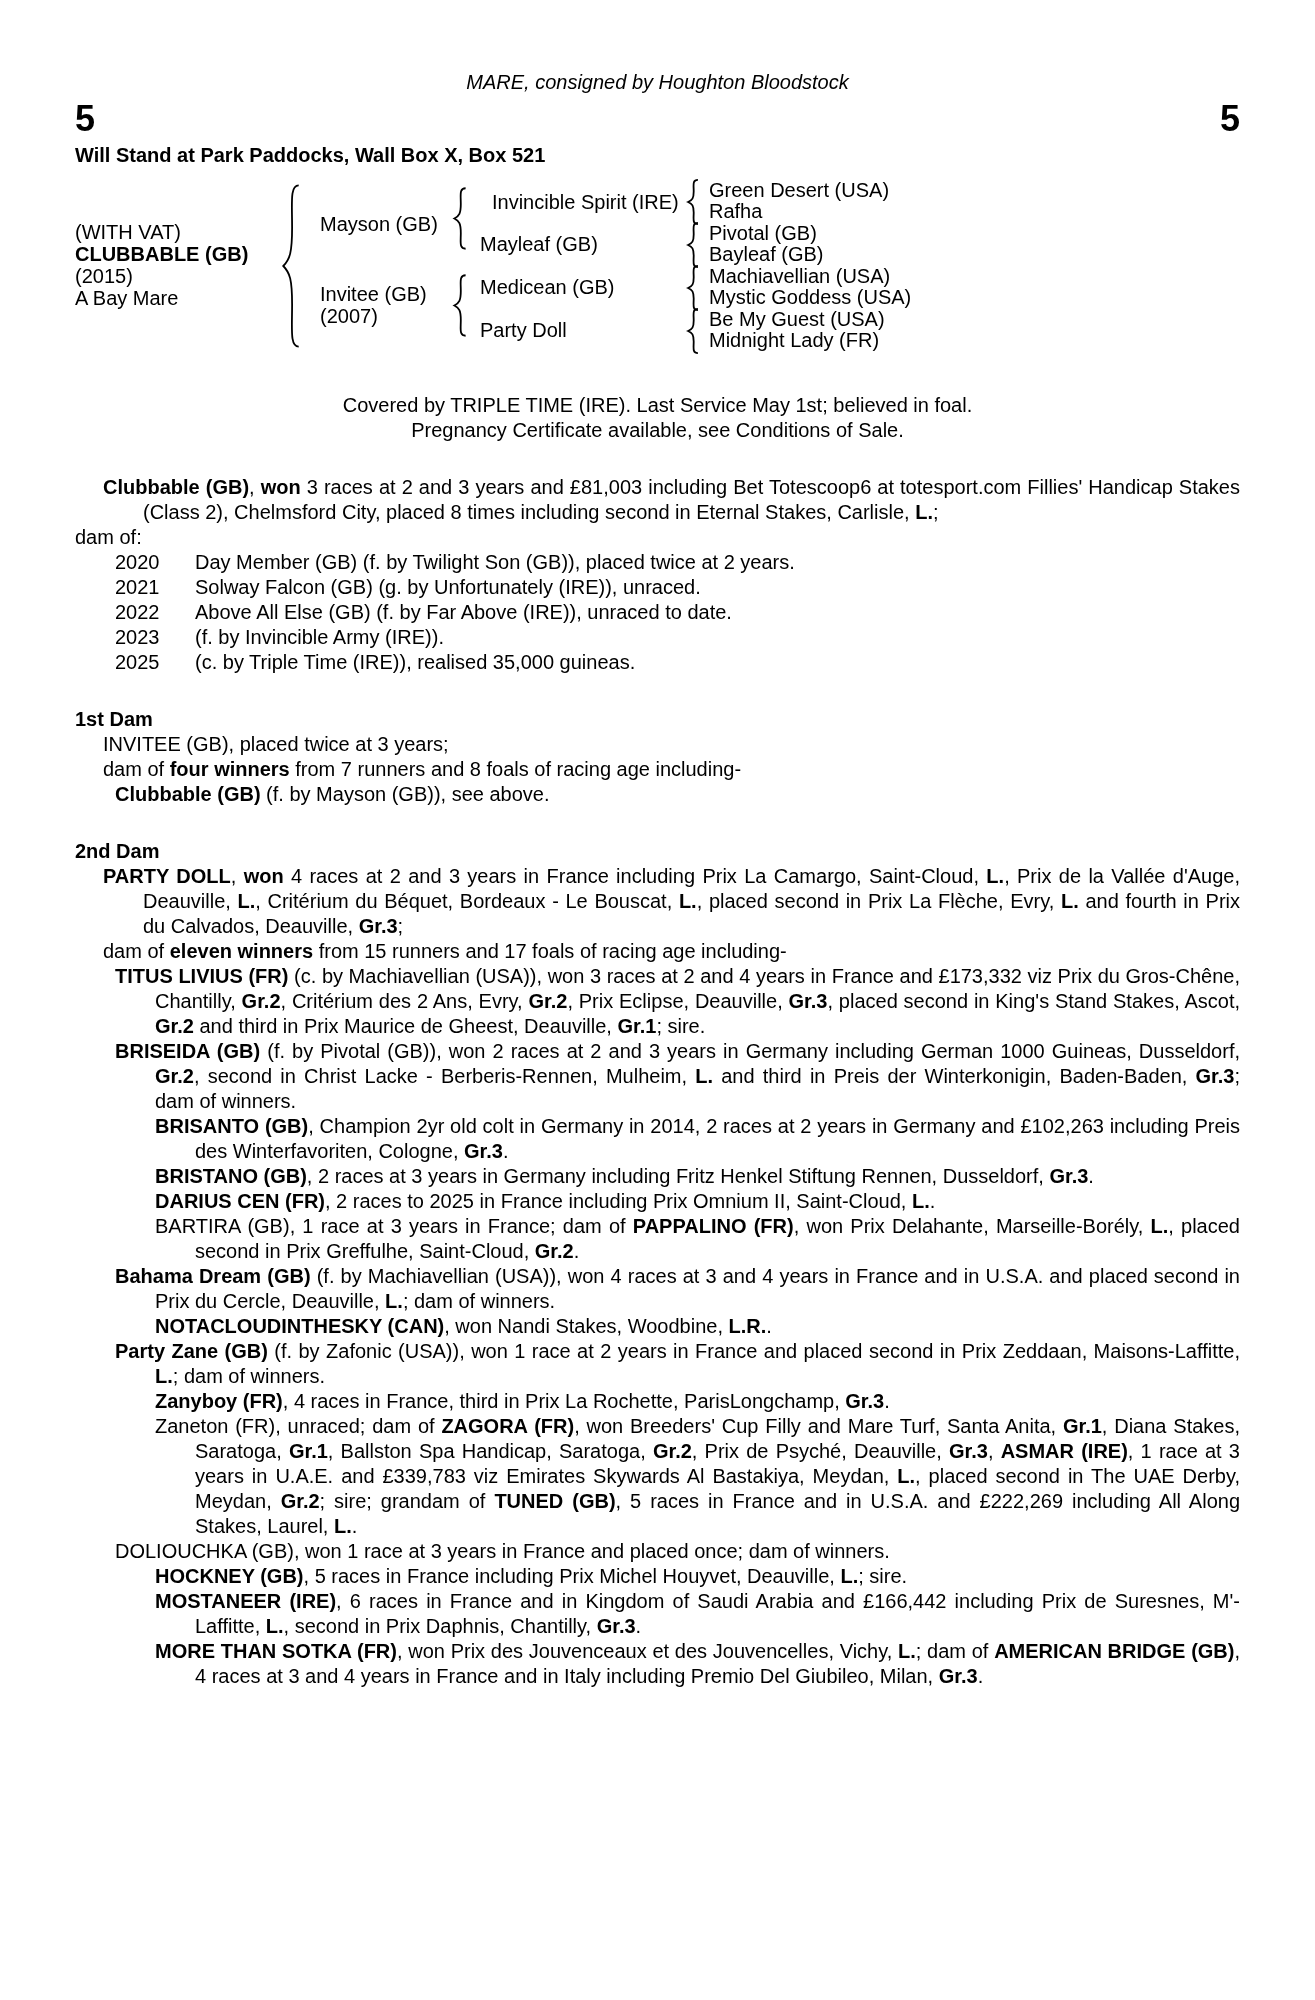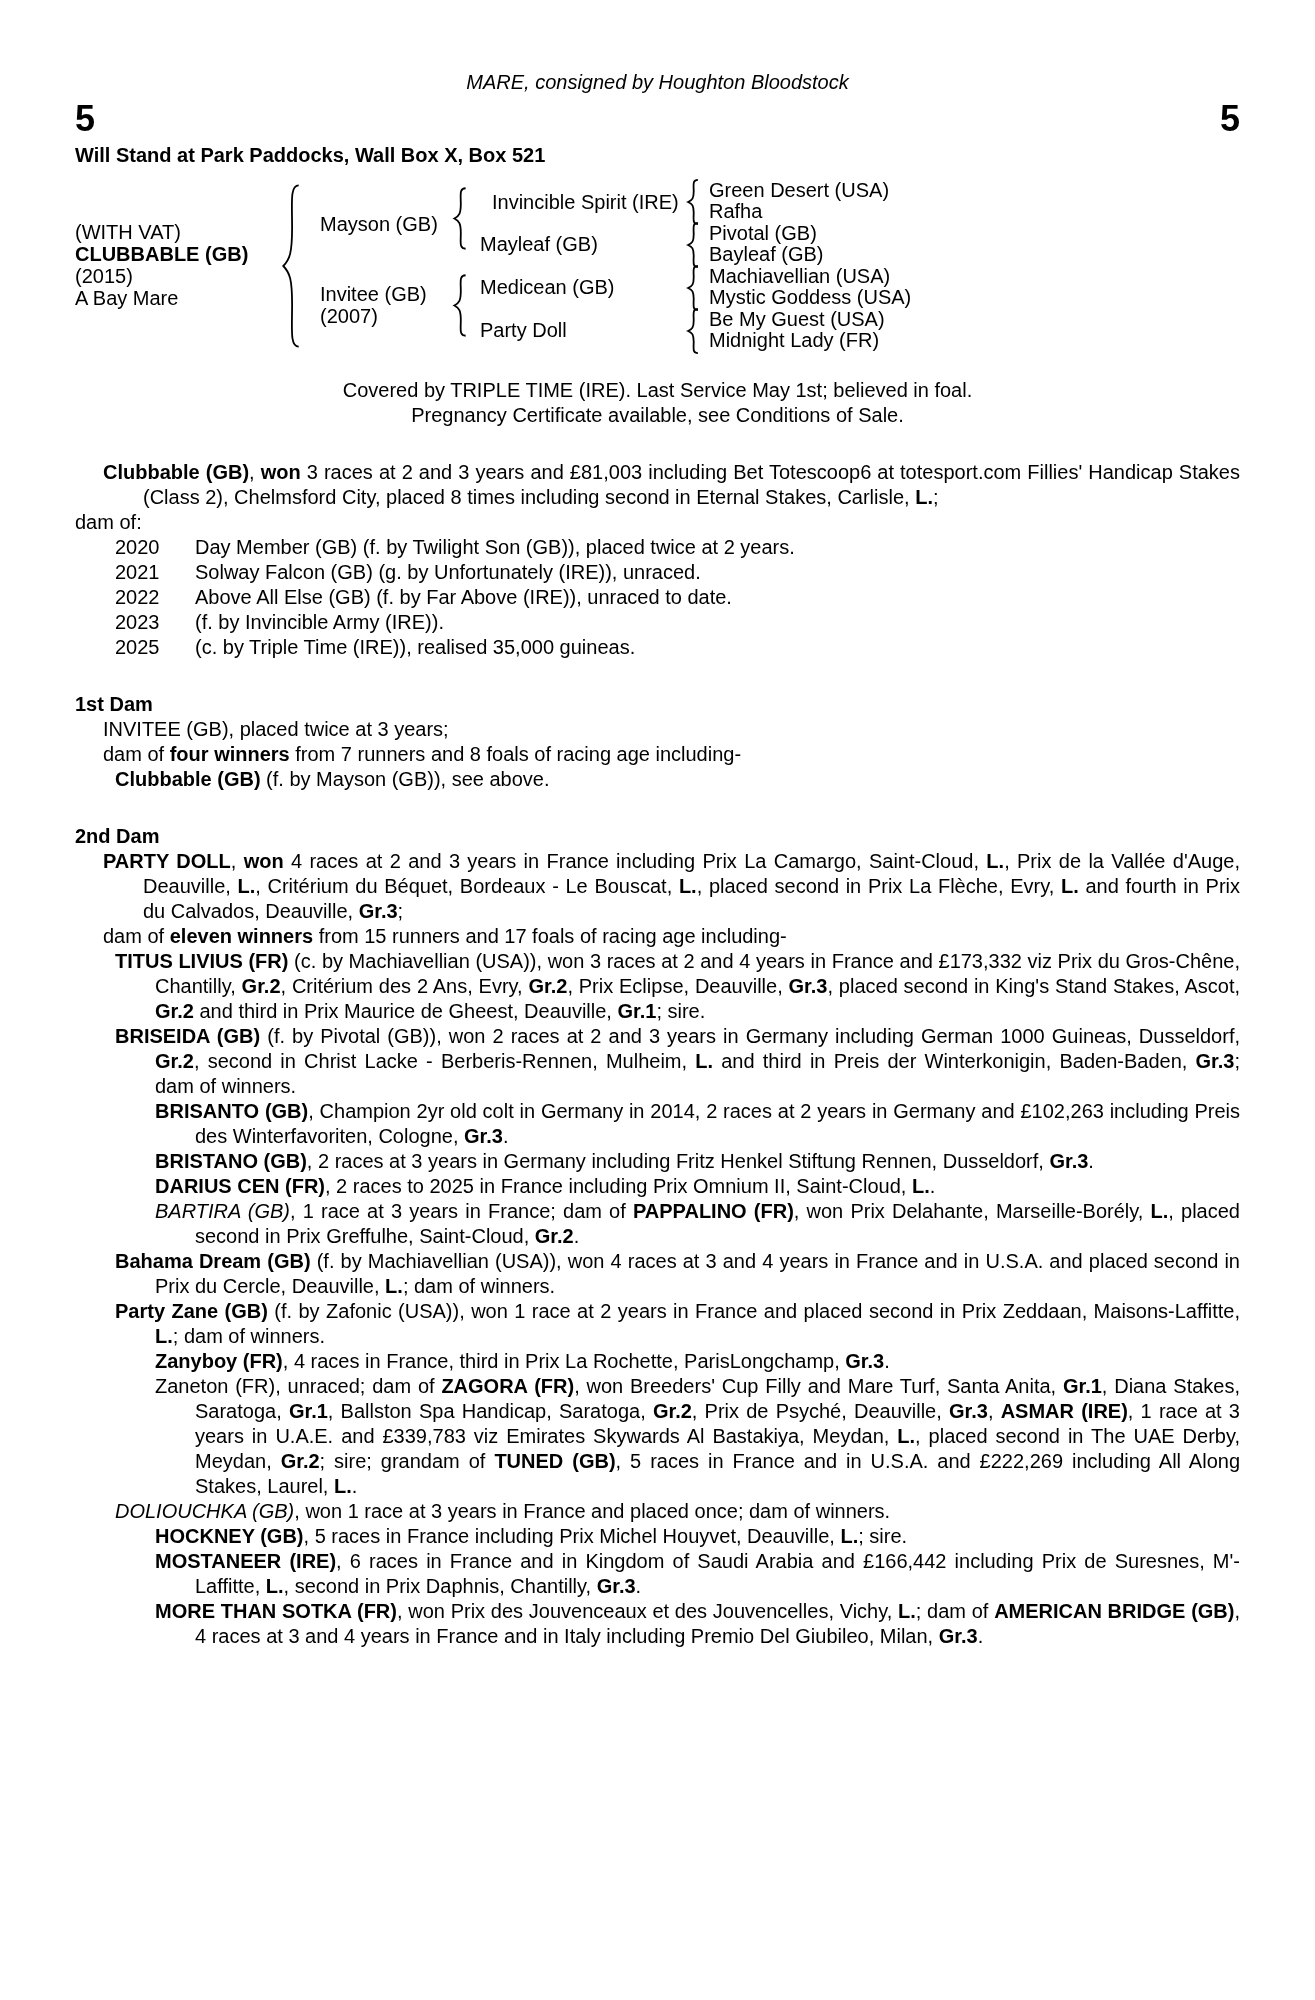--- a/index.html
+++ b/index.html
@@ -7,32 +7,32 @@
   .page{box-sizing:border-box;width:1315px;min-height:2000px;padding:70px 75px 40px 75px;position:relative;}
   p{margin:0;}
   .consignor{text-align:center;font-style:italic;}
   .lotrow{display:flex;justify-content:space-between;align-items:flex-end;font-size:36px;font-weight:bold;line-height:40px;margin-top:4px;}
   .stand{font-weight:bold;margin-top:4px;}
   .pedigree{position:relative;height:186px;margin-top:10px;}
   .pcell{position:absolute;white-space:nowrap;line-height:24px;}
   .pname{font-weight:bold;}
   .brace{position:absolute;}
   .covered{text-align:center;}
-  .covered-wrap{margin-top:14px;}
+  .covered-wrap{margin-top:29px;}
   .sect{margin-top:32px;}
   .para{text-align:justify;}
   .lvl0{padding-left:40px;text-indent:-40px;margin-left:28px;}
   .lvl1{padding-left:80px;text-indent:-40px;}
   .lvl2{padding-left:120px;text-indent:-40px;}
   .dam-heading{font-weight:bold;}
   .produce-row{display:flex;padding-left:40px;}
   .produce-year{flex:0 0 80px;}
   .produce-text{flex:1;}
   .seg-b{font-weight:bold;}
-  .seg-i{font-style:italic;}
+  .seg-i{}
 </style>
 </head>
 <body>
 
 <div class="page">
 
   <p class="consignor">MARE, consigned by Houghton Bloodstock</p>
 
   <div class="lotrow">
     <span>5</span>
@@ -131,20 +131,21 @@
     <p class="dam-heading">2nd Dam</p>
     <p class="para lvl0"><span class="seg-b">PARTY DOLL</span><span>, </span><span class="seg-b">won</span><span> 4 races at 2 and 3 years in France including Prix La Camargo, Saint-Cloud, </span><span class="seg-b">L.</span><span>, Prix de la Vallée d'Auge, Deauville, </span><span class="seg-b">L.</span><span>, Critérium du Béquet, Bordeaux - Le Bouscat, </span><span class="seg-b">L.</span><span>, placed second in Prix La Flèche, Evry, </span><span class="seg-b">L.</span><span> and fourth in Prix du Calvados, Deauville, </span><span class="seg-b">Gr.3</span><span>;</span></p>
     <p class="para lvl0"><span>dam of </span><span class="seg-b">eleven winners</span><span> from 15 runners and 17 foals of racing age including-</span></p>
     <p class="para lvl1"><span class="seg-b">TITUS LIVIUS (FR)</span><span> (c. by Machiavellian (USA)), won 3 races at 2 and 4 years in France and £173,332 viz Prix du Gros-Chêne, Chantilly, </span><span class="seg-b">Gr.2</span><span>, Critérium des 2 Ans, Evry, </span><span class="seg-b">Gr.2</span><span>, Prix Eclipse, Deauville, </span><span class="seg-b">Gr.3</span><span>, placed second in King's Stand Stakes, Ascot, </span><span class="seg-b">Gr.2</span><span> and third in Prix Maurice de Gheest, Deauville, </span><span class="seg-b">Gr.1</span><span>; sire.</span></p>
     <p class="para lvl1"><span class="seg-b">BRISEIDA (GB)</span><span> (f. by Pivotal (GB)), won 2 races at 2 and 3 years in Germany including German 1000 Guineas, Dusseldorf, </span><span class="seg-b">Gr.2</span><span>, second in Christ Lacke - Berberis-Rennen, Mulheim, </span><span class="seg-b">L.</span><span> and third in Preis der Winterkonigin, Baden-Baden, </span><span class="seg-b">Gr.3</span><span>; dam of winners.</span></p>
     <p class="para lvl2"><span class="seg-b">BRISANTO (GB)</span><span>, Champion 2yr old colt in Germany in 2014, 2 races at 2 years in Germany and £102,263 including Preis des Winterfavoriten, Cologne, </span><span class="seg-b">Gr.3</span><span>.</span></p>
     <p class="para lvl2"><span class="seg-b">BRISTANO (GB)</span><span>, 2 races at 3 years in Germany including Fritz Henkel Stiftung Rennen, Dusseldorf, </span><span class="seg-b">Gr.3</span><span>.</span></p>
     <p class="para lvl2"><span class="seg-b">DARIUS CEN (FR)</span><span>, 2 races to 2025 in France including Prix Omnium II, Saint-Cloud, </span><span class="seg-b">L.</span><span>.</span></p>
     <p class="para lvl2"><span class="seg-i">BARTIRA (GB)</span><span>, 1 race at 3 years in France; dam of </span><span class="seg-b">PAPPALINO (FR)</span><span>, won Prix Delahante, Marseille-Borély, </span><span class="seg-b">L.</span><span>, placed second in Prix Greffulhe, Saint-Cloud, </span><span class="seg-b">Gr.2</span><span>.</span></p>
     <p class="para lvl1"><span class="seg-b">Bahama Dream (GB)</span><span> (f. by Machiavellian (USA)), won 4 races at 3 and 4 years in France and in U.S.A. and placed second in Prix du Cercle, Deauville, </span><span class="seg-b">L.</span><span>; dam of winners.</span></p>
+    <p class="para lvl2"><span class="seg-b">NOTACLOUDINTHESKY (CAN)</span><span>, won Nandi Stakes, Woodbine, </span><span class="seg-b">L.R.</span><span>.</span></p>
     <p class="para lvl1"><span class="seg-b">Party Zane (GB)</span><span> (f. by Zafonic (USA)), won 1 race at 2 years in France and placed second in Prix Zeddaan, Maisons-Laffitte, </span><span class="seg-b">L.</span><span>; dam of winners.</span></p>
     <p class="para lvl2"><span class="seg-b">Zanyboy (FR)</span><span>, 4 races in France, third in Prix La Rochette, ParisLongchamp, </span><span class="seg-b">Gr.3</span><span>.</span></p>
     <p class="para lvl2"><span>Zaneton (FR), unraced; dam of </span><span class="seg-b">ZAGORA (FR)</span><span>, won Breeders' Cup Filly and Mare Turf, Santa Anita, </span><span class="seg-b">Gr.1</span><span>, Diana Stakes, Saratoga, </span><span class="seg-b">Gr.1</span><span>, Ballston Spa Handicap, Saratoga, </span><span class="seg-b">Gr.2</span><span>, Prix de Psyché, Deauville, </span><span class="seg-b">Gr.3</span><span>, </span><span class="seg-b">ASMAR (IRE)</span><span>, 1 race at 3 years in U.A.E. and £339,783 viz Emirates Skywards Al Bastakiya, Meydan, </span><span class="seg-b">L.</span><span>, placed second in The UAE Derby, Meydan, </span><span class="seg-b">Gr.2</span><span>; sire; grandam of </span><span class="seg-b">TUNED (GB)</span><span>, 5 races in France and in U.S.A. and £222,269 including All Along Stakes, Laurel, </span><span class="seg-b">L.</span><span>.</span></p>
     <p class="para lvl1"><span class="seg-i">DOLIOUCHKA (GB)</span><span>, won 1 race at 3 years in France and placed once; dam of winners.</span></p>
     <p class="para lvl2"><span class="seg-b">HOCKNEY (GB)</span><span>, 5 races in France including Prix Michel Houyvet, Deauville, </span><span class="seg-b">L.</span><span>; sire.</span></p>
     <p class="para lvl2"><span class="seg-b">MOSTANEER (IRE)</span><span>, 6 races in France and in Kingdom of Saudi Arabia and £166,442 including Prix de Suresnes, M'-Laffitte, </span><span class="seg-b">L.</span><span>, second in Prix Daphnis, Chantilly, </span><span class="seg-b">Gr.3</span><span>.</span></p>
     <p class="para lvl2"><span class="seg-b">MORE THAN SOTKA (FR)</span><span>, won Prix des Jouvenceaux et des Jouvencelles, Vichy, </span><span class="seg-b">L.</span><span>; dam of </span><span class="seg-b">AMERICAN BRIDGE (GB)</span><span>, 4 races at 3 and 4 years in France and in Italy including Premio Del Giubileo, Milan, </span><span class="seg-b">Gr.3</span><span>.</span></p>
   </section>
 
 </div>

